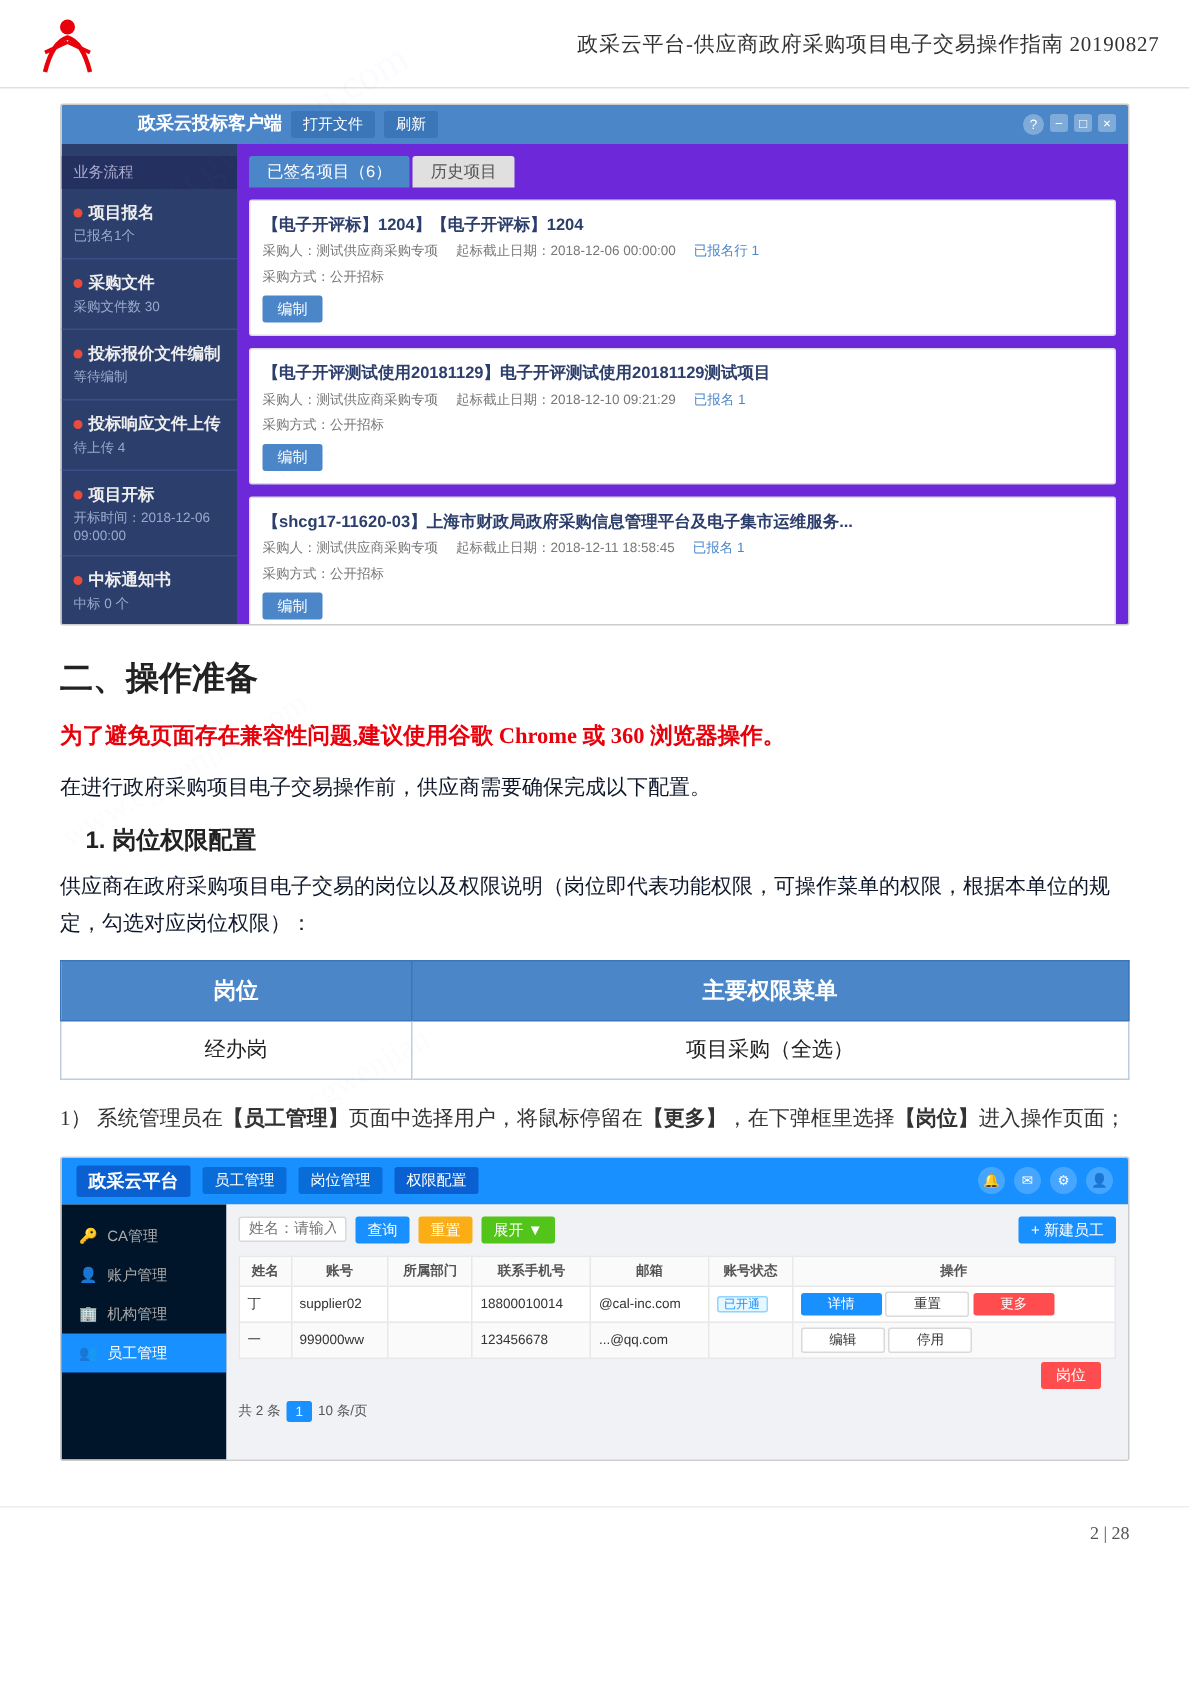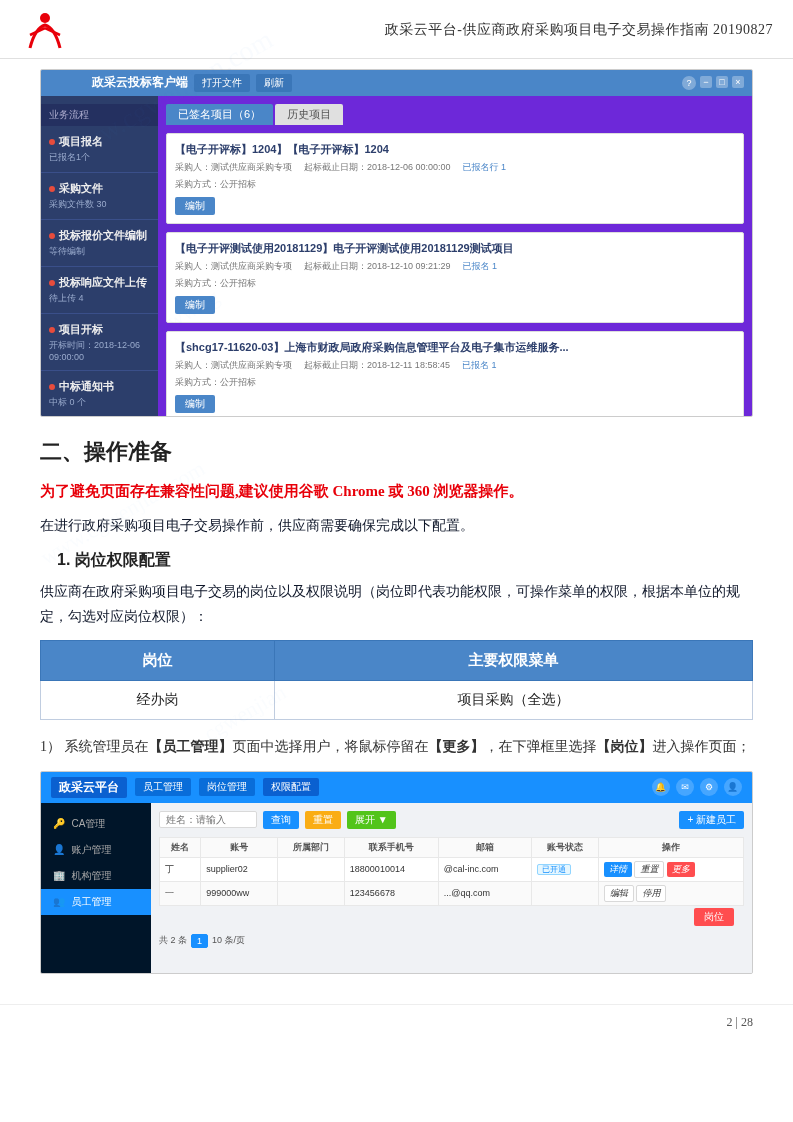--- a/index.html
+++ b/index.html
@@ -363,21 +363,21 @@
       gap: 6px;
       margin-bottom: 8px;
       align-items: center;
     }
     .fake-ui2-input {
       border: 1px solid #d9d9d9;
       border-radius: 2px;
       padding: 2px 6px;
       font-size: 10px;
       background: white;
-      width: 98px;
+      width: 72px;
     }
     .fake-ui2-btn {
       background: #1890ff;
       color: white;
       border: none;
       padding: 2px 8px;
       font-size: 10px;
       border-radius: 2px;
       cursor: pointer;
     }
@@ -399,25 +399,24 @@
       padding: 3px 5px;
       color: #333;
     }
     .fake-ui2-table tr:nth-child(even) td {
       background: #fafafa;
     }
     .fake-op-btn {
       background: #1890ff;
       color: white;
       border: none;
-      padding: 1px 5px;
-      font-size: 9px;
-      border-radius: 2px;
-      cursor: pointer;
-      font-style: italic;
+      padding: 1px 18px;
+      font-size: 9px;
+      border-radius: 2px;
+      cursor: pointer;
     }
     .fake-op-btn-red {
       background: #ff4d4f;
     }
     .fake-op-btn-plain {
       background: white;
       border: 1px solid #d9d9d9;
       color: #333;
     }
     .fake-tag-blue {

